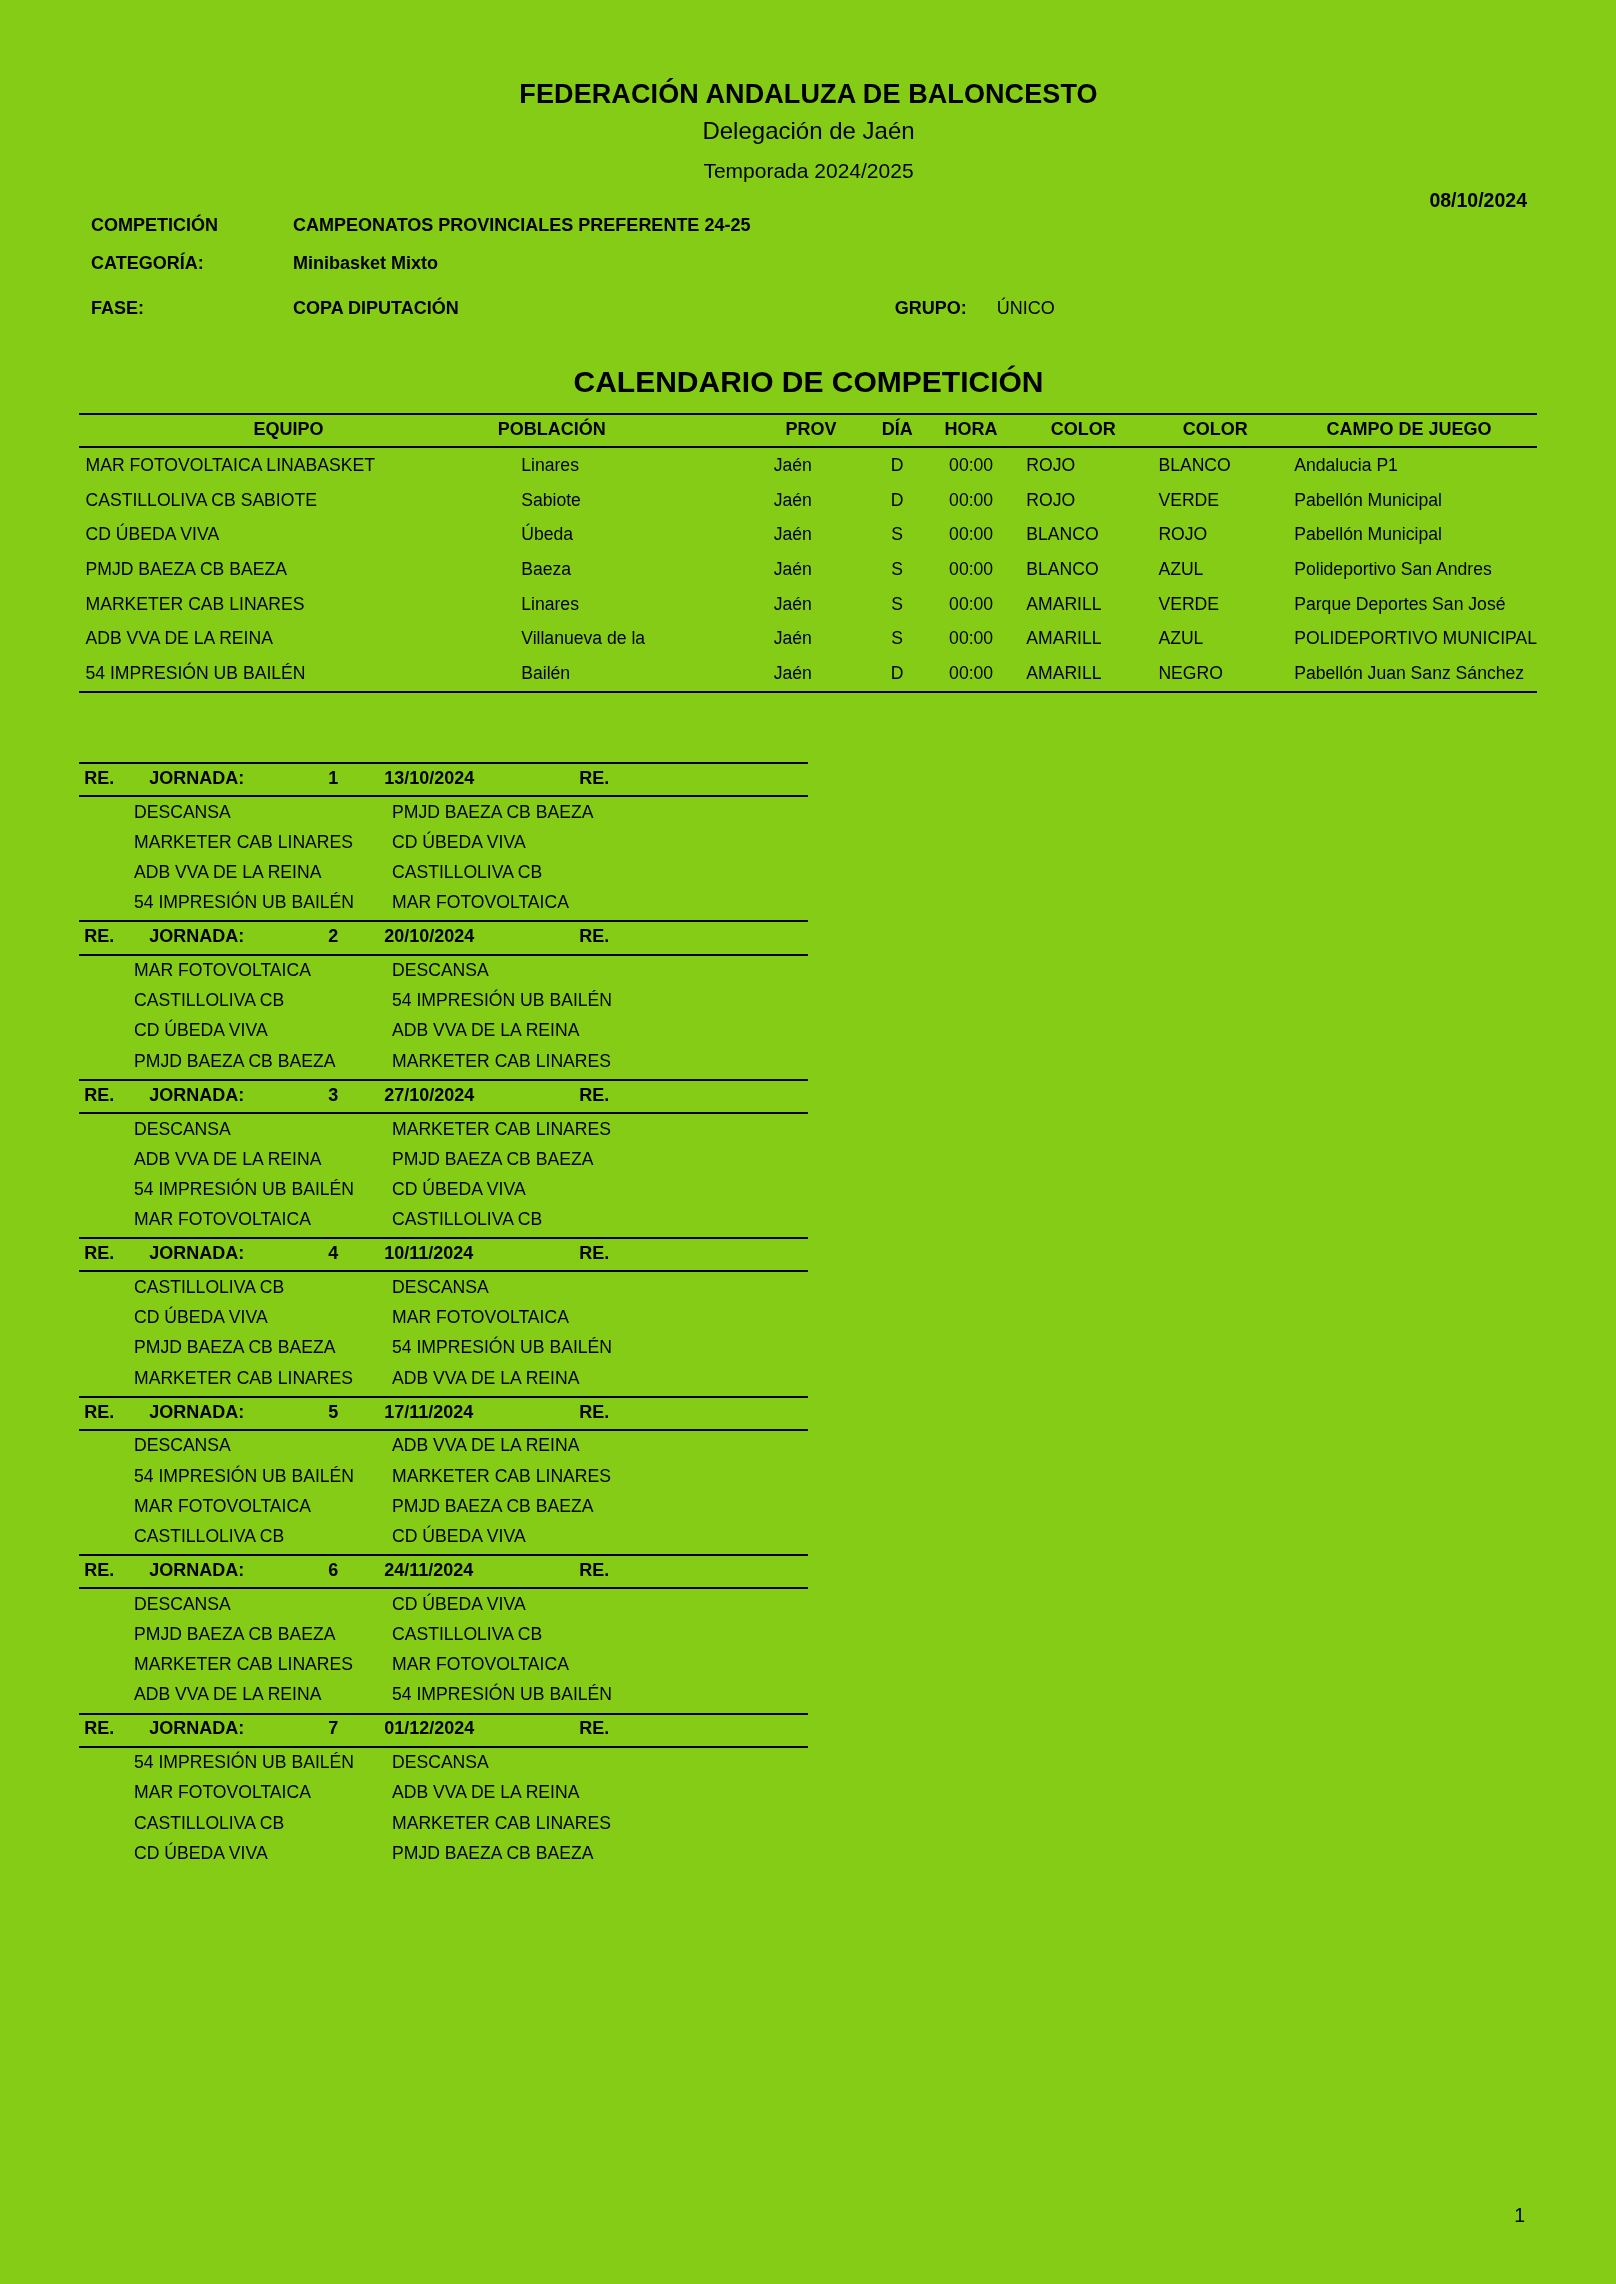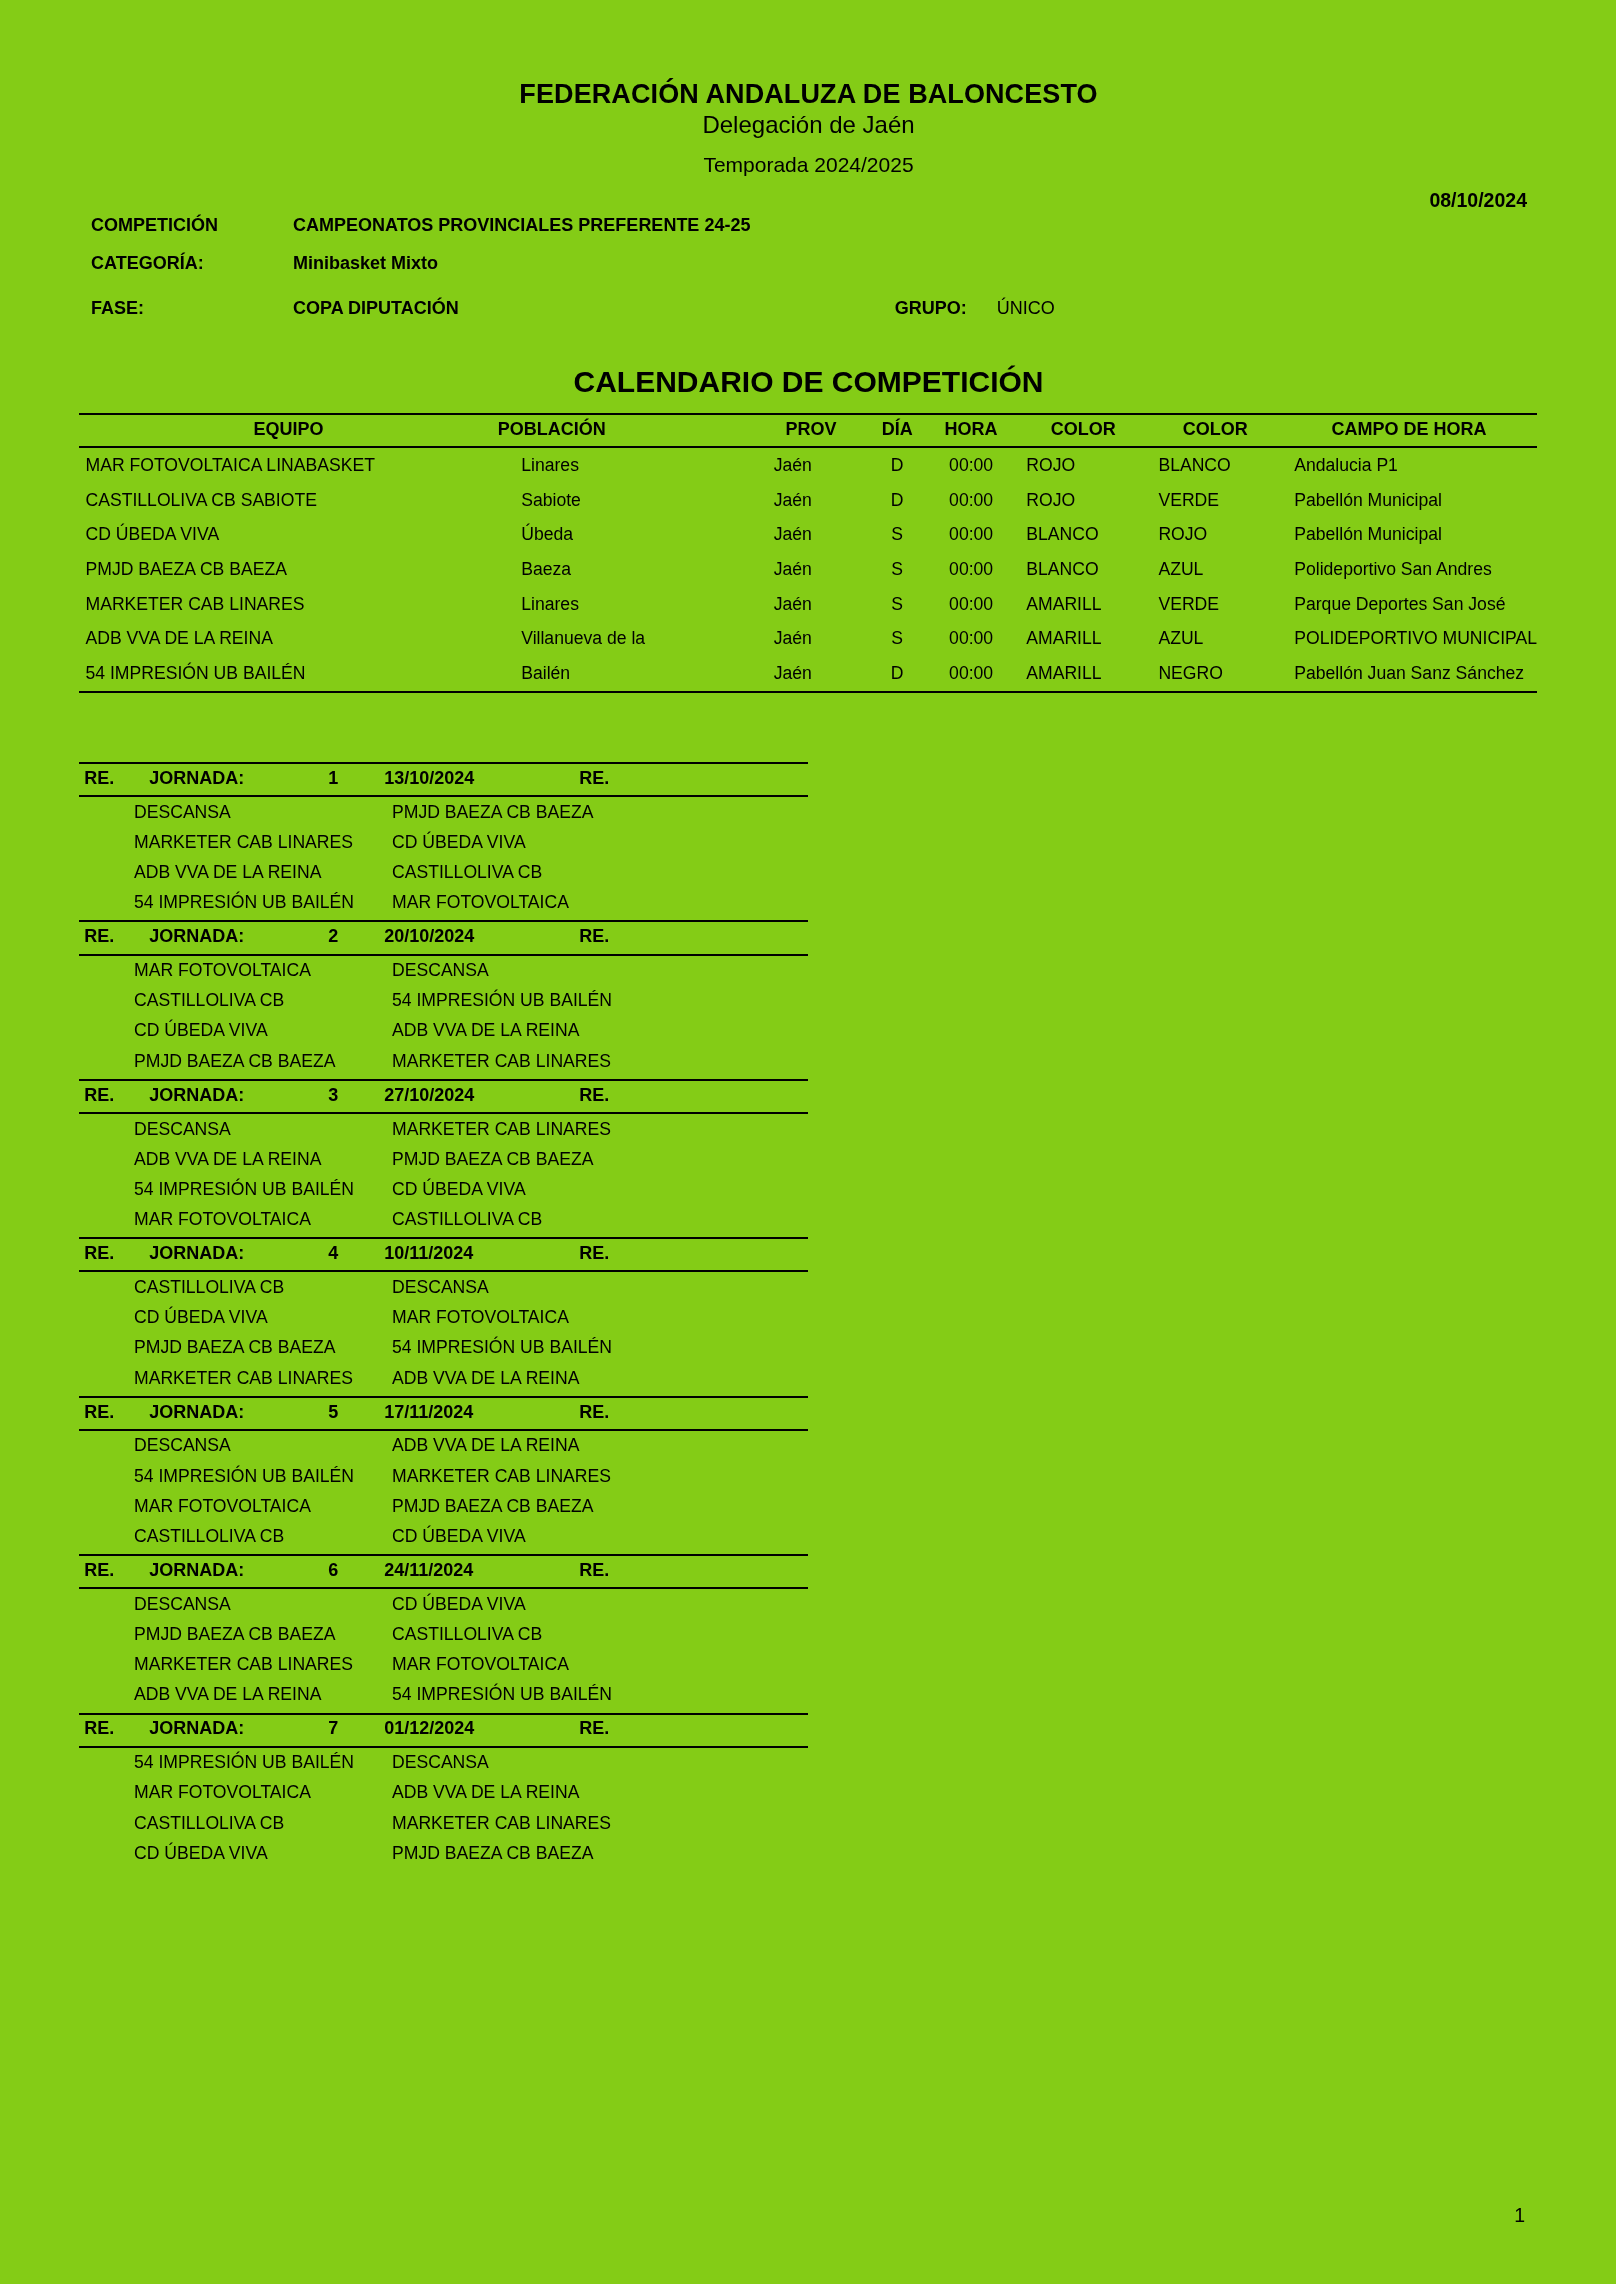--- a/index.html
+++ b/index.html
@@ -25,21 +25,21 @@
   .hdr-title {
     text-align: center;
     font-size: 27px;
     font-weight: bold;
     margin-top: 79px;
     letter-spacing: 0.1px;
   }
   .hdr-sub1 {
     text-align: center;
     font-size: 24px;
-    margin-top: 1px;
+    margin-top: 7px;
   }
   .hdr-sub2 {
     text-align: center;
     font-size: 21px;
     margin-top: 13.7px;
   }
   .date-stamp {
     position: absolute;
     right: 90px;
     top: 189px;
@@ -211,21 +211,21 @@
     <table>
       <thead>
         <tr>
           <th class="c-equipo">EQUIPO</th>
           <th class="c-pobla">POBLACIÓN</th>
           <th class="c-prov">PROV</th>
           <th class="c-dia">DÍA</th>
           <th class="c-hora">HORA</th>
           <th class="c-color1">COLOR</th>
           <th class="c-color2">COLOR</th>
-          <th class="c-campo">CAMPO DE HORA</th>
+          <th class="c-campo">CAMPO DE JUEGO</th>
         </tr>
       </thead>
       <tbody>
         <tr>
           <td class="c-equipo">MAR FOTOVOLTAICA LINABASKET</td>
           <td class="c-pobla">Linares</td>
           <td class="c-prov">Jaén</td>
           <td class="c-dia">D</td>
           <td class="c-hora">00:00</td>
           <td class="c-color1">ROJO</td>

